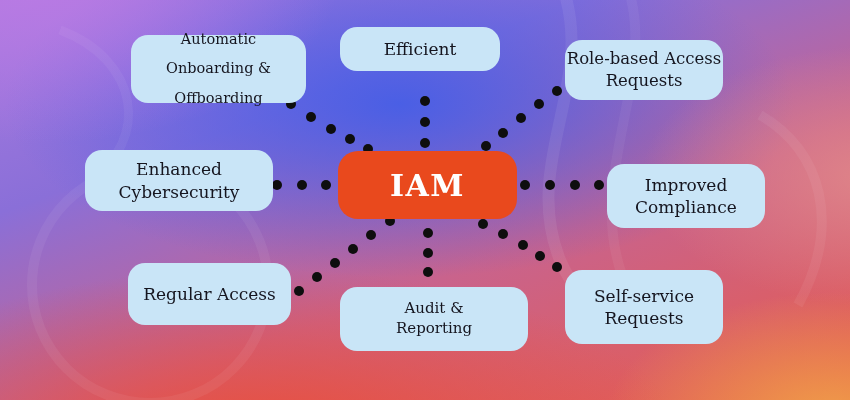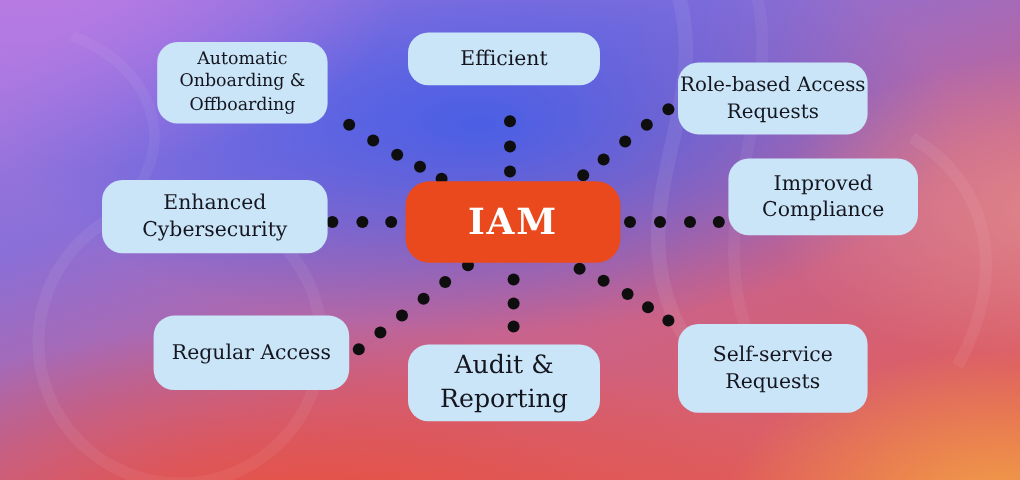--- a/index.html
+++ b/index.html
@@ -82,44 +82,44 @@
       <div class="dot" style="left: 428px; top: 253px;"></div>
       <div class="dot" style="left: 428px; top: 272px;"></div>
       <div class="dot" style="left: 483px; top: 224px;"></div>
       <div class="dot" style="left: 503px; top: 234px;"></div>
       <div class="dot" style="left: 523px; top: 245px;"></div>
       <div class="dot" style="left: 540px; top: 256px;"></div>
       <div class="dot" style="left: 557px; top: 267px;"></div>
     </div>
 
   <div id="nodes-layer">
-      <div class="node" style="left: 131px; top: 35px; width: 142px; height: 68px; font-size: 14.5px;">
+      <div class="node" style="left: 131px; top: 35px; width: 175px; height: 68px; font-size: 14.5px; gap: 10px;">
         <div>Automatic</div>
         <div>Onboarding &amp;</div>
         <div>Offboarding</div>
       </div>
       <div class="node" style="left: 340px; top: 27px; width: 160px; height: 44px; font-size: 17px;">
         <div>Efficient</div>
       </div>
-      <div class="node" style="left: 565px; top: 40px; width: 158px; height: 60px; font-size: 16.5px; margin-top: 12px;">
+      <div class="node" style="left: 565px; top: 40px; width: 158px; height: 60px; font-size: 16.5px;">
         <div>Role-based Access</div>
         <div>Requests</div>
       </div>
       <div class="node" style="left: 85px; top: 150px; width: 188px; height: 61px; font-size: 17px;">
         <div>Enhanced</div>
         <div>Cybersecurity</div>
       </div>
-      <div class="node" style="left: 607px; top: 132px; width: 158px; height: 64px; font-size: 17px;">
+      <div class="node" style="left: 607px; top: 164px; width: 158px; height: 64px; font-size: 17px;">
         <div>Improved</div>
         <div>Compliance</div>
       </div>
       <div class="node" style="left: 128px; top: 263px; width: 163px; height: 62px; font-size: 17px;">
         <div>Regular Access</div>
       </div>
-      <div class="node" style="left: 340px; top: 287px; width: 160px; height: 64px; font-size: 21px;">
+      <div class="node" style="left: 340px; top: 287px; width: 188px; height: 64px; font-size: 15px;">
         <div>Audit &amp;</div>
         <div>Reporting</div>
       </div>
       <div class="node" style="left: 565px; top: 270px; width: 158px; height: 74px; font-size: 17px;">
         <div>Self-service</div>
         <div>Requests</div>
       </div>
     </div>
 
   <div class="center-node" id="center-node" style="left: 338px; top: 151px; width: 179px; height: 68px;">

